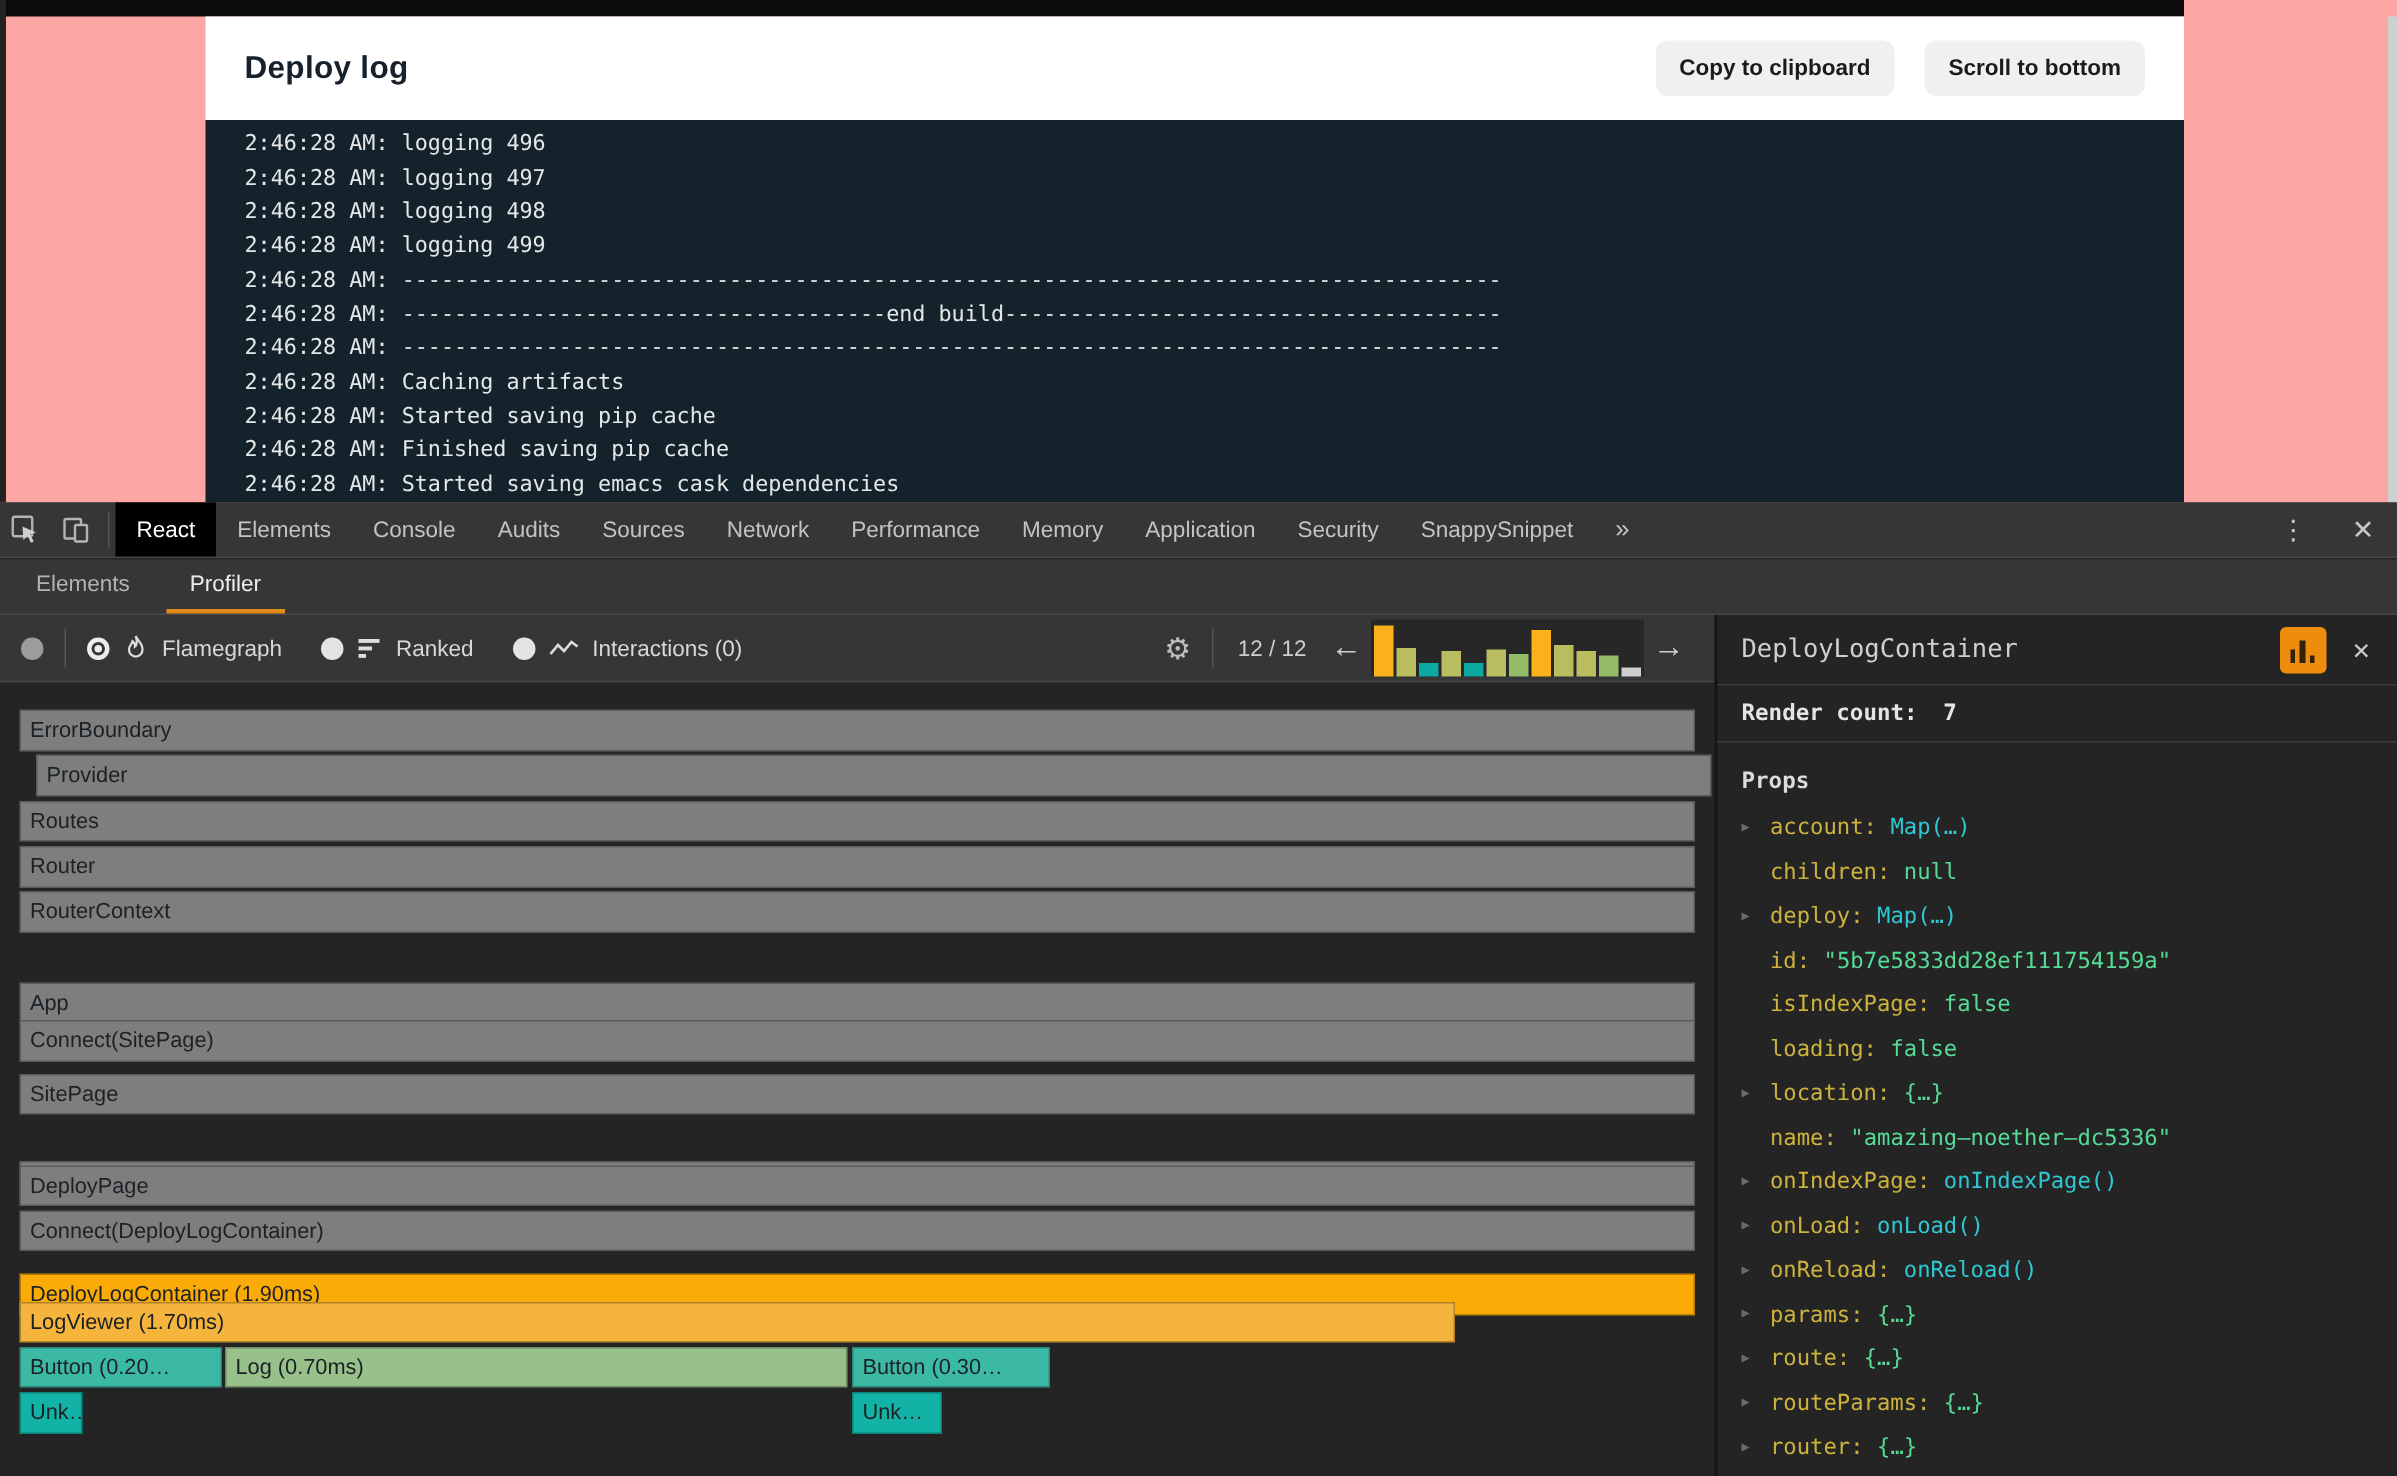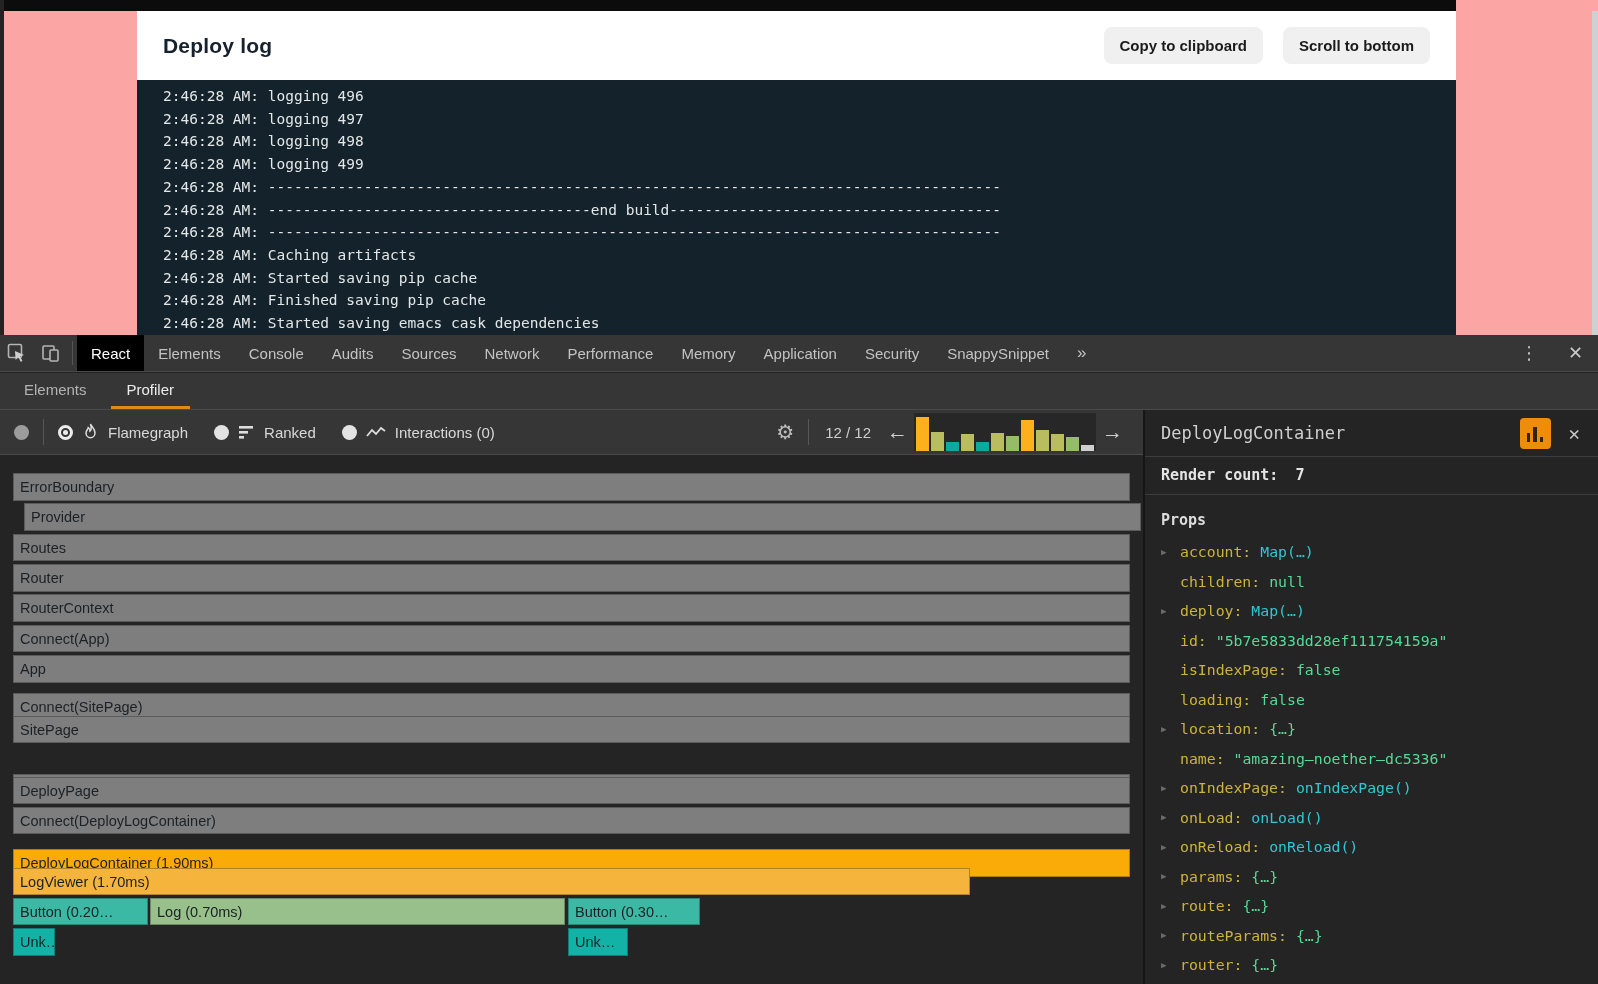--- a/index.html
+++ b/index.html
@@ -229,27 +229,24 @@
         </div>
         <div class="flame-row" style="top: 78.7px; padding-left: 20px;">
           <div class="flame-seg" style="left: 13px; width: 1117px; background: rgb(126, 126, 126);">Routes</div>
         </div>
         <div class="flame-row" style="top: 109.05px;">
           <div class="flame-seg" style="left: 13px; width: 1117px; background: rgb(126, 126, 126);">Router</div>
         </div>
         <div class="flame-row" style="top: 139.4px;">
           <div class="flame-seg" style="left: 13px; width: 1117px; background: rgb(126, 126, 126);">RouterContext</div>
         </div>
-        <div class="flame-row" style="top: 169.75px;">
-          <div class="flame-seg" style="left: 13px; width: 1117px; background: rgb(126, 126, 126);">Connect(App)</div>
-        </div>
         <div class="flame-row" style="top: 200.1px;">
           <div class="flame-seg" style="left: 13px; width: 1117px; background: rgb(126, 126, 126);">App</div>
         </div>
-        <div class="flame-row" style="top: 238px;">
+        <div class="flame-row" style="top: 225px;">
           <div class="flame-seg" style="left: 13px; width: 1117px; background: rgb(126, 126, 126);">Connect(SitePage)</div>
         </div>
         <div class="flame-row" style="top: 260.8px;">
           <div class="flame-seg" style="left: 13px; width: 1117px; background: rgb(126, 126, 126);">SitePage</div>
         </div>
         <div class="flame-row" style="top: 291.15px;">
           <div class="flame-seg" style="left: 13px; width: 1117px; background: rgb(126, 126, 126); margin-top: 28px;">Connect(DeployPage)</div>
         </div>
         <div class="flame-row" style="top: 321.5px;">
           <div class="flame-seg" style="left: 13px; width: 1117px; background: rgb(126, 126, 126);">DeployPage</div>

